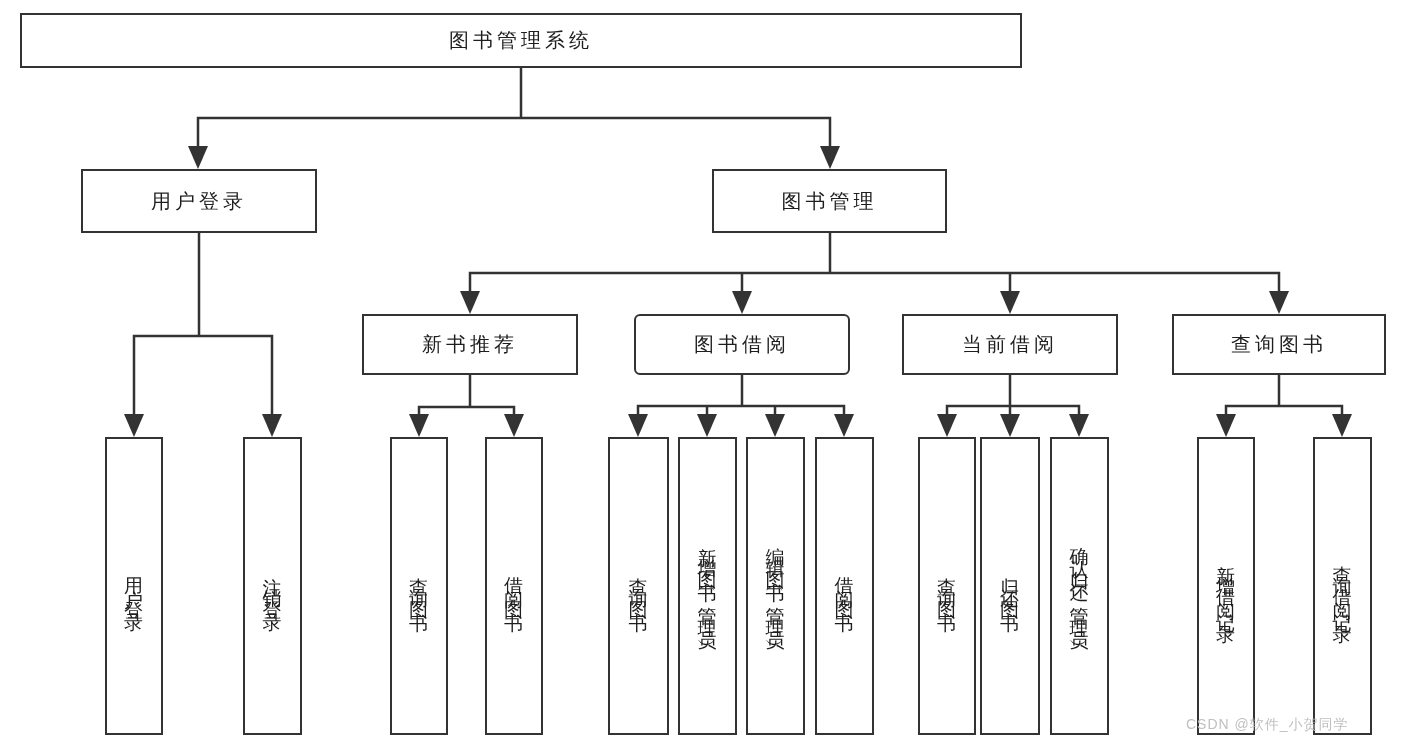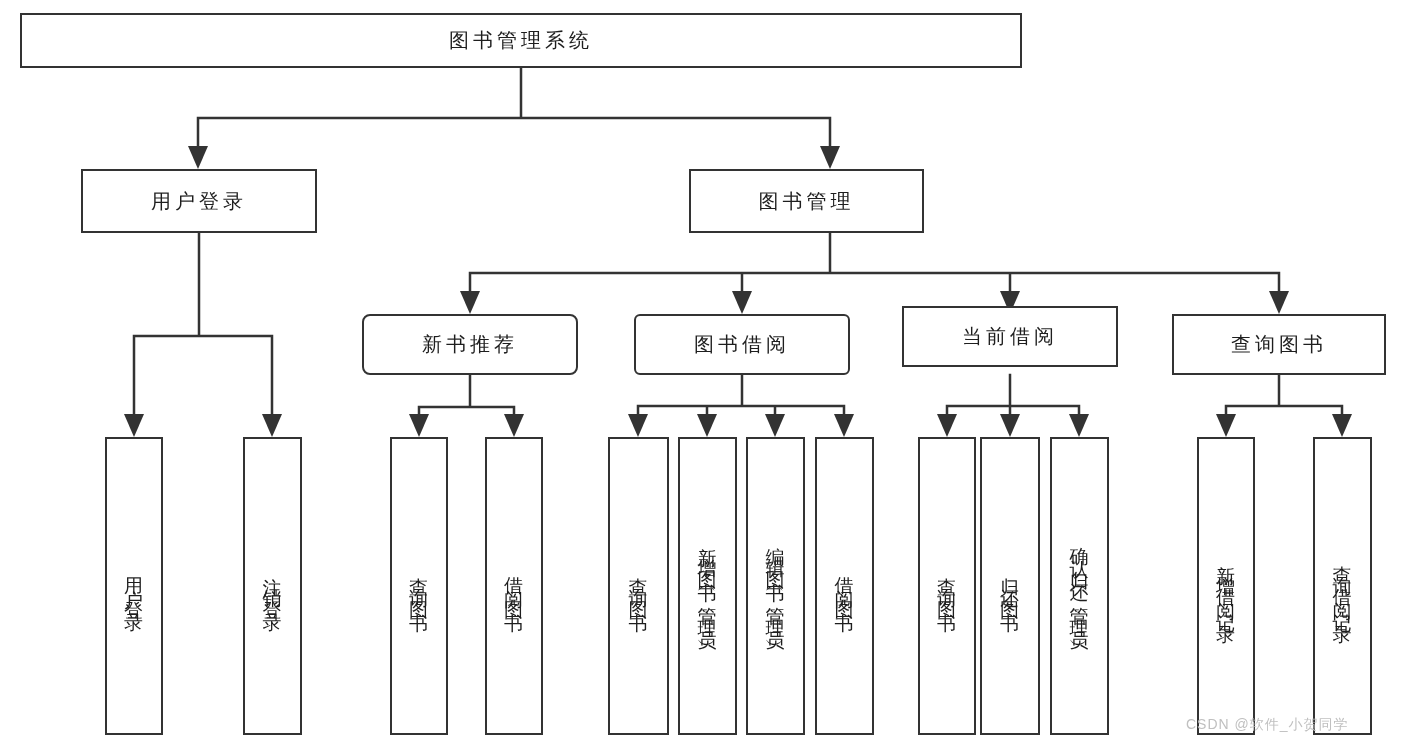--- a/index.html
+++ b/index.html
@@ -89,25 +89,25 @@
       <polygon points="1000,414 1020,414 1010,437"></polygon>
       <polygon points="1069,414 1089,414 1079,437"></polygon>
       <polygon points="1216,414 1236,414 1226,437"></polygon>
       <polygon points="1332,414 1352,414 1342,437"></polygon>
     </g>
   </svg>
 
   <div class="node hnode" style="left:20px; top:13px; width:1002px; height:55px;">图书管理系统</div>
 
   <div class="node hnode" style="left:81px; top:169px; width:236px; height:64px;">用户登录</div>
-  <div class="node hnode" style="left:689px; top:169px; width:235px; height:64px;text-align:right;">图书管理</div>
+  <div class="node hnode" style="left:712px; top:169px; width:235px; height:64px;text-align:right;">图书管理</div>
 
-  <div class="node hnode" style="left:362px; top:314px; width:216px; height:61px;border-radius:8px;">新书推荐</div>
+  <div class="node hnode" style="left:362px; top:314px; width:216px; height:61px;">新书推荐</div>
   <div class="node hnode" style="left:634px; top:314px; width:216px; height:61px;border-radius:6px;">图书借阅</div>
-  <div class="node hnode" style="left:902px; top:306px; width:216px; height:61px;">当前借阅</div>
+  <div class="node hnode" style="left:902px; top:314px; width:216px; height:61px;">当前借阅</div>
   <div class="node hnode" style="left:1172px; top:314px; width:214px; height:61px;">查询图书</div>
 
   <div class="node vnode" style="left:105px; top:437px; width:58px; height:298px;">用户登录</div>
   <div class="node vnode" style="left:243px; top:437px; width:59px; height:298px;">注销登录</div>
 
   <div class="node vnode" style="left:390px; top:437px; width:58px; height:298px;">查询图书</div>
   <div class="node vnode" style="left:485px; top:437px; width:58px; height:298px;">借阅图书</div>
 
   <div class="node vnode" style="left:608px; top:437px; width:61px; height:298px;">查询图书</div>
   <div class="node vnode" style="left:678px; top:437px; width:59px; height:298px;">新增图书（管理员）</div>

